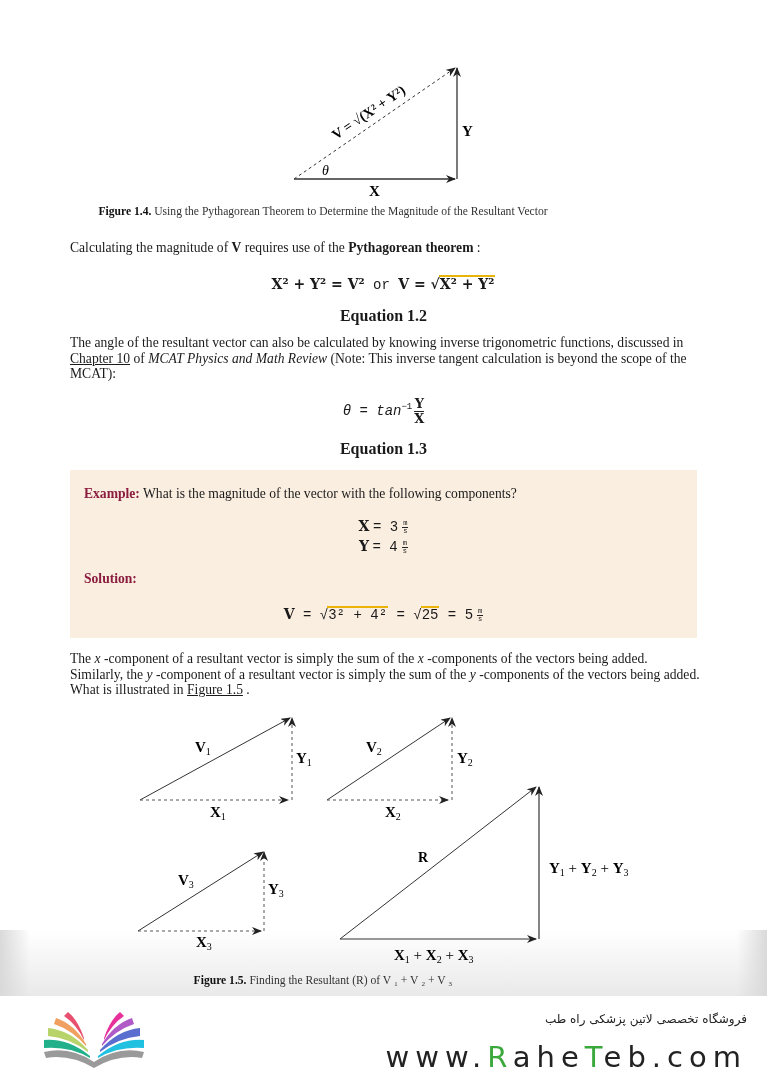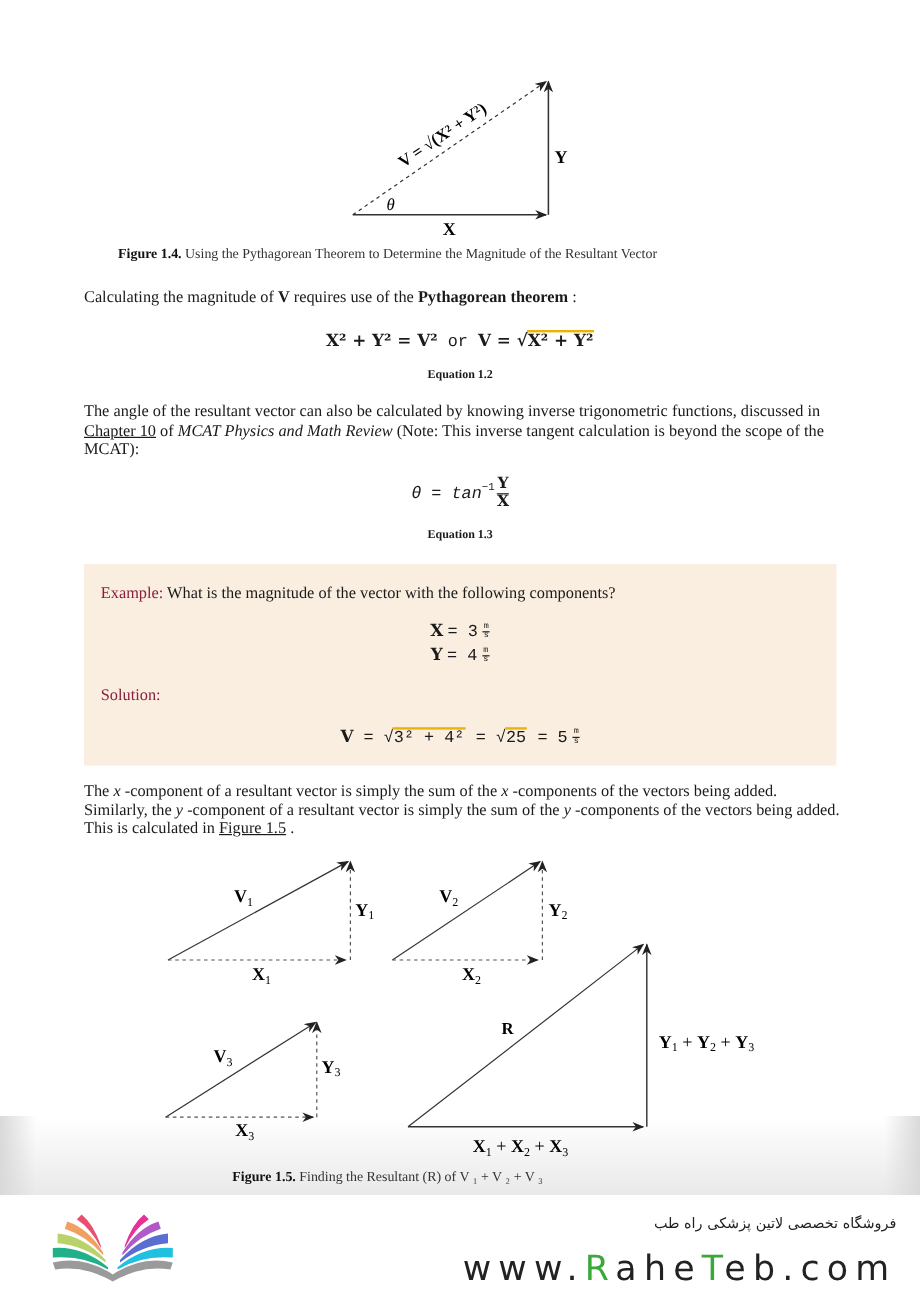--- a/index.html
+++ b/index.html
@@ -15,33 +15,33 @@
   }
   .page-shadow:before, .page-shadow:after {
     content: ""; position: absolute; top: 0; width: 30px; height: 66px;
   }
   .page-shadow:before { left: 0; background: linear-gradient(to right, #d9d9d9, rgba(233,233,233,0)); }
   .page-shadow:after { right: 0; background: linear-gradient(to left, #d9d9d9, rgba(233,233,233,0)); }
   .para { font-size: 13.6px; line-height: 15.5px; left: 70px; width: 640px; }
   .caption { font-size: 11.6px; color: #333; text-align: center; left: 0; width: 646px; }
   .caption b { color: #111; }
   .eq { left: 0; width: 767px; text-align: center; font-size: 14px; }
-  .eq-label { left: 0; width: 767px; text-align: center; font-size: 10px; font-weight: bold; }
+  .eq-label { left: 0; width: 767px; text-align: center; font-size: 16px; font-weight: bold; }
   .u { text-decoration: underline; }
   .math-b { font-family: "DejaVu Serif", serif; font-weight: bold; }
   .math { font-family: Liberation Mono, monospace; }
   sup { font-size: 9px; vertical-align: 6px; }
   .sqrt { display: inline-block; border-top: 2px solid #eab308; padding: 0 1px; margin-left: -1px; line-height: 15px; }
   .frac { display: inline-flex; flex-direction: column; align-items: center; vertical-align: middle; font-size: 7px; line-height: 7px; margin-left: 4px; }
   .frac .num { border-bottom: 0.8px solid #222; padding: 0 1px; }
   .example-box {
     position: absolute; left: 70px; top: 470px; width: 627px; height: 168px;
     background: #faeee0;
   }
-  .maroon { color: #8b1d3f; font-weight: normal; text-align: right; }
+  .maroon { color: #8b1d3f; font-weight: bold; text-align: right; }
   svg text { font-family: "Liberation Serif", "DejaVu Serif", serif; }
   .footer { position: absolute; left: 0; top: 996px; width: 767px; height: 84px; background: #ffffff; }
   .site-fa { position: absolute; right: 20px; top: 16px; font-family: "DejaVu Sans", sans-serif; font-size: 12px; direction: rtl; color: #222; }
   .site-en { position: absolute; right: 20px; top: 44px; font-family: "DejaVu Sans", sans-serif; font-size: 29px; letter-spacing: 6px; color: #222; }
   .green { color: #3aa83a; }
 </style>
 </head>
 <body>
 
 <svg class="abs" style="left:280px;top:60px" width="220" height="140">
@@ -108,21 +108,21 @@
 <div class="abs eq" style="top:606px">
   <span class="math-b">V</span><span class="math"> = √</span><span class="sqrt math">3² + 4²</span><span class="math"> = √</span><span class="sqrt math">25</span><span class="math"> = 5</span><span class="frac math">
       <span class="num">m</span>
       <span>s</span>
     </span>
 </div>
 
 <div class="abs para" style="top:651px">
   <div><span>The </span><i>x</i><span> -component of a resultant vector is simply the sum of the </span><i>x</i><span> -components of the vectors being added.</span></div>
   <div><span>Similarly, the </span><i>y</i><span> -component of a resultant vector is simply the sum of the </span><i>y</i><span> -components of the vectors being added.</span></div>
-  <div><span>This is calculated in </span><span class="u">Figure 1.5</span><span> .</span></div>
+  <div><span>What is illustrated in </span><span class="u">Figure 1.5</span><span> .</span></div>
 </div>
 
 <div class="page-shadow"></div>
 
 <svg class="abs" style="left:130px;top:705px" width="520" height="260">
   <defs>
     <marker id="ah2" markerWidth="10" markerHeight="8" refX="9" refY="4" orient="auto" markerUnits="userSpaceOnUse">
       <path d="M0,0 L10,4 L0,8 L3,4 z" fill="#222"></path>
     </marker>
   </defs>

